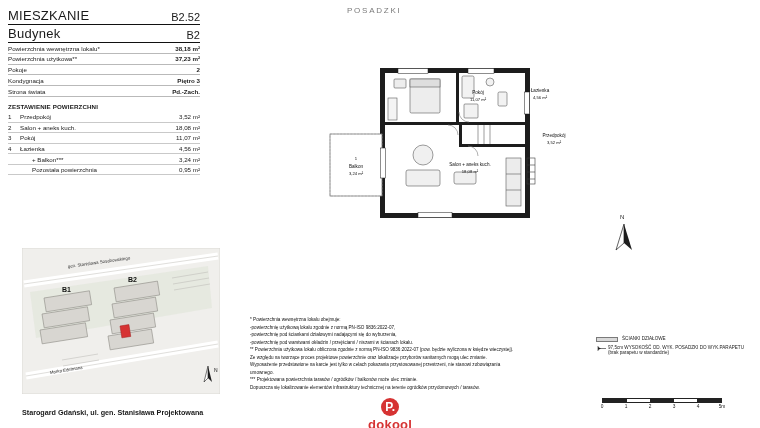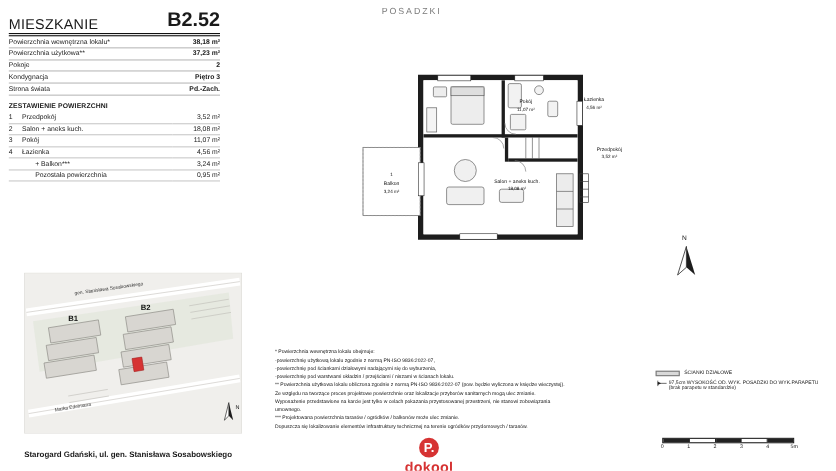--- a/index.html
+++ b/index.html
@@ -11,21 +11,21 @@
     color:#1a1a1a;
     position:relative;
     overflow:hidden;
   }
   .page { position:absolute; inset:0; }
 
   
   .info { position:absolute; left:8px; top:8px; width:192px; }
   .ttl-row { display:flex; align-items:flex-end; justify-content:space-between; }
   .ttl-label { font-size:13px; letter-spacing:.02em; }
-  .ttl-val { font-size:18px; font-weight:bold; }
+  .ttl-val { font-size:11px; font-weight:normal; }
   .hr { border-bottom:1px solid #111; margin:1px 0 0 0; }
   .hr-thick { border-bottom:1.6px solid #111; margin-top:1px; }
 
   .row { display:flex; justify-content:space-between; font-size:6.2px; padding:1.6px 0 1.2px 0; border-bottom:.7px solid #b9b9b9; }
   .row .v { font-weight:bold; }
 
   .sec-title { font-size:6.2px; font-weight:bold; margin:6px 0 2px 0; letter-spacing:.02em; }
   .tbl { width:100%; border-collapse:collapse; }
   .tbl td { font-size:6.2px; padding:1.3px 0; border-bottom:.7px solid #c9c9c9; }
   .tbl td.n { width:12px; }
@@ -81,20 +81,24 @@
 <body>
 
 <div class="page">
 
   <div class="info">
     <div class="ttl-row">
       <span class="ttl-label">MIESZKANIE</span>
       <span class="ttl-val">B2.52</span>
     </div>
     <div class="hr"></div>
+    <div class="ttl-row" style="margin-top:1px;">
+      <span class="ttl-label">Budynek</span>
+      <span class="ttl-val">B2</span>
+    </div>
     <div class="hr-thick"></div>
 
     <div class="row">
       <span>Powierzchnia wewnętrzna lokalu*</span>
       <span class="v">38,18 m²</span>
     </div>
     <div class="row">
       <span>Powierzchnia użytkowa**</span>
       <span class="v">37,23 m²</span>
     </div>
@@ -299,21 +303,21 @@
       <text x="46" y="20" font-size="4.4" fill="#333" font-family="Liberation Sans, sans-serif" transform="rotate(-8 46 20)">gen. Stanisława Sosabowskiego</text>
       <text x="28" y="126" font-size="4.4" fill="#333" font-family="Liberation Sans, sans-serif" transform="rotate(-9 28 126)">Marka Edelmana</text>
 
       <g>
         <polygon points="186,118 190,134 186,130" fill="#1d1d1d"></polygon>
         <polygon points="186,118 182,134 186,130" fill="#ffffff" stroke="#1d1d1d" stroke-width="0.6"></polygon>
         <text x="192" y="124" font-size="5" fill="#111" font-family="Liberation Sans, sans-serif">N</text>
       </g>
     </svg>
   </div>
-  <div class="schemat-cap">Starogard Gdański, ul. gen. Stanisława Sosabowskiego</div>
+  <div class="schemat-cap">Starogard Gdański, ul. gen. Stanisława Projektowana</div>
 
   <div class="notes">
     <p>* Powierzchnia wewnętrzna lokalu obejmuje:</p>
     <p>-powierzchnię użytkową lokalu zgodnie z normą PN-ISO 9836:2022-07,</p>
     <p>-powierzchnię pod ściankami działowymi nadającymi się do wyburzenia,</p>
     <p>-powierzchnię pod warstwami okładzin / przejściami / niszami w ścianach lokalu.</p>
     <p>** Powierzchnia użytkowa lokalu obliczona zgodnie z normą PN-ISO 9836:2022-07 (pow. będzie wyliczona w księdze wieczystej).</p>
     <p>Ze względu na tworzące proces projektowe powierzchnie oraz lokalizacje przyborów sanitarnych mogą ulec zmianie.</p>
     <p>Wyposażenie przedstawione na karcie jest tylko w celach pokazania przystosowanej przestrzeni, nie stanowi zobowiązania</p>
     <p>umownego.</p>

